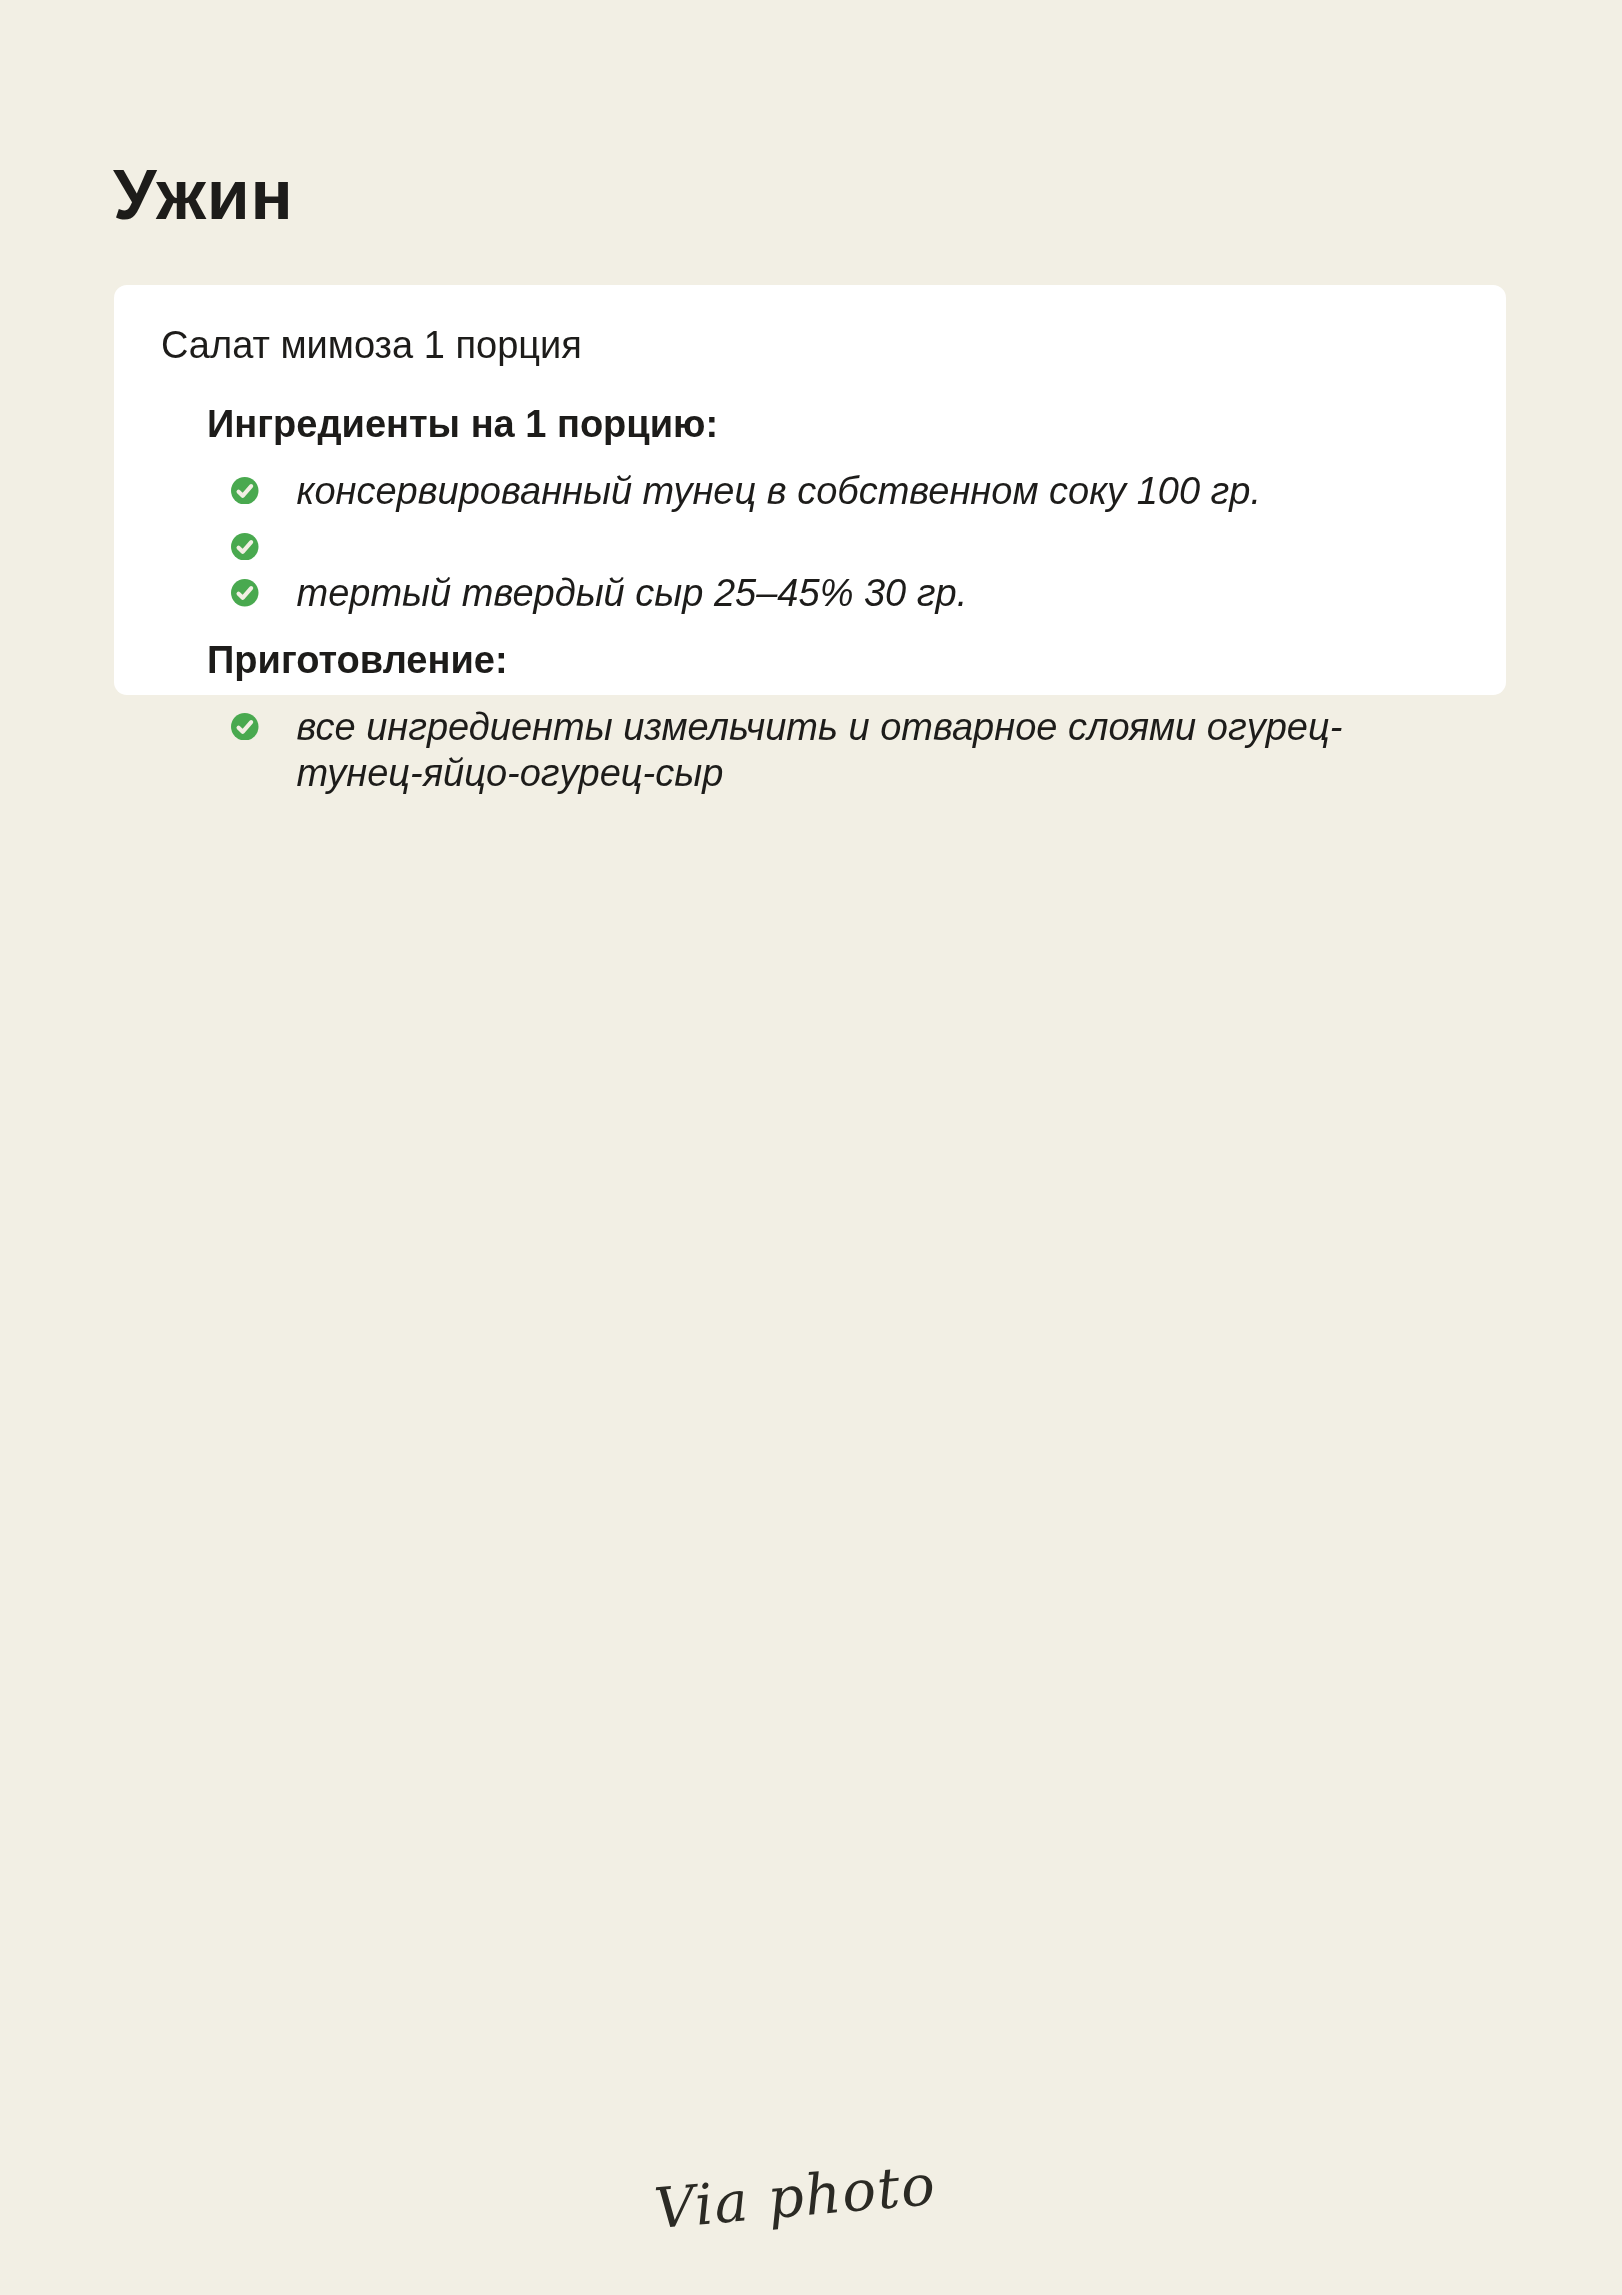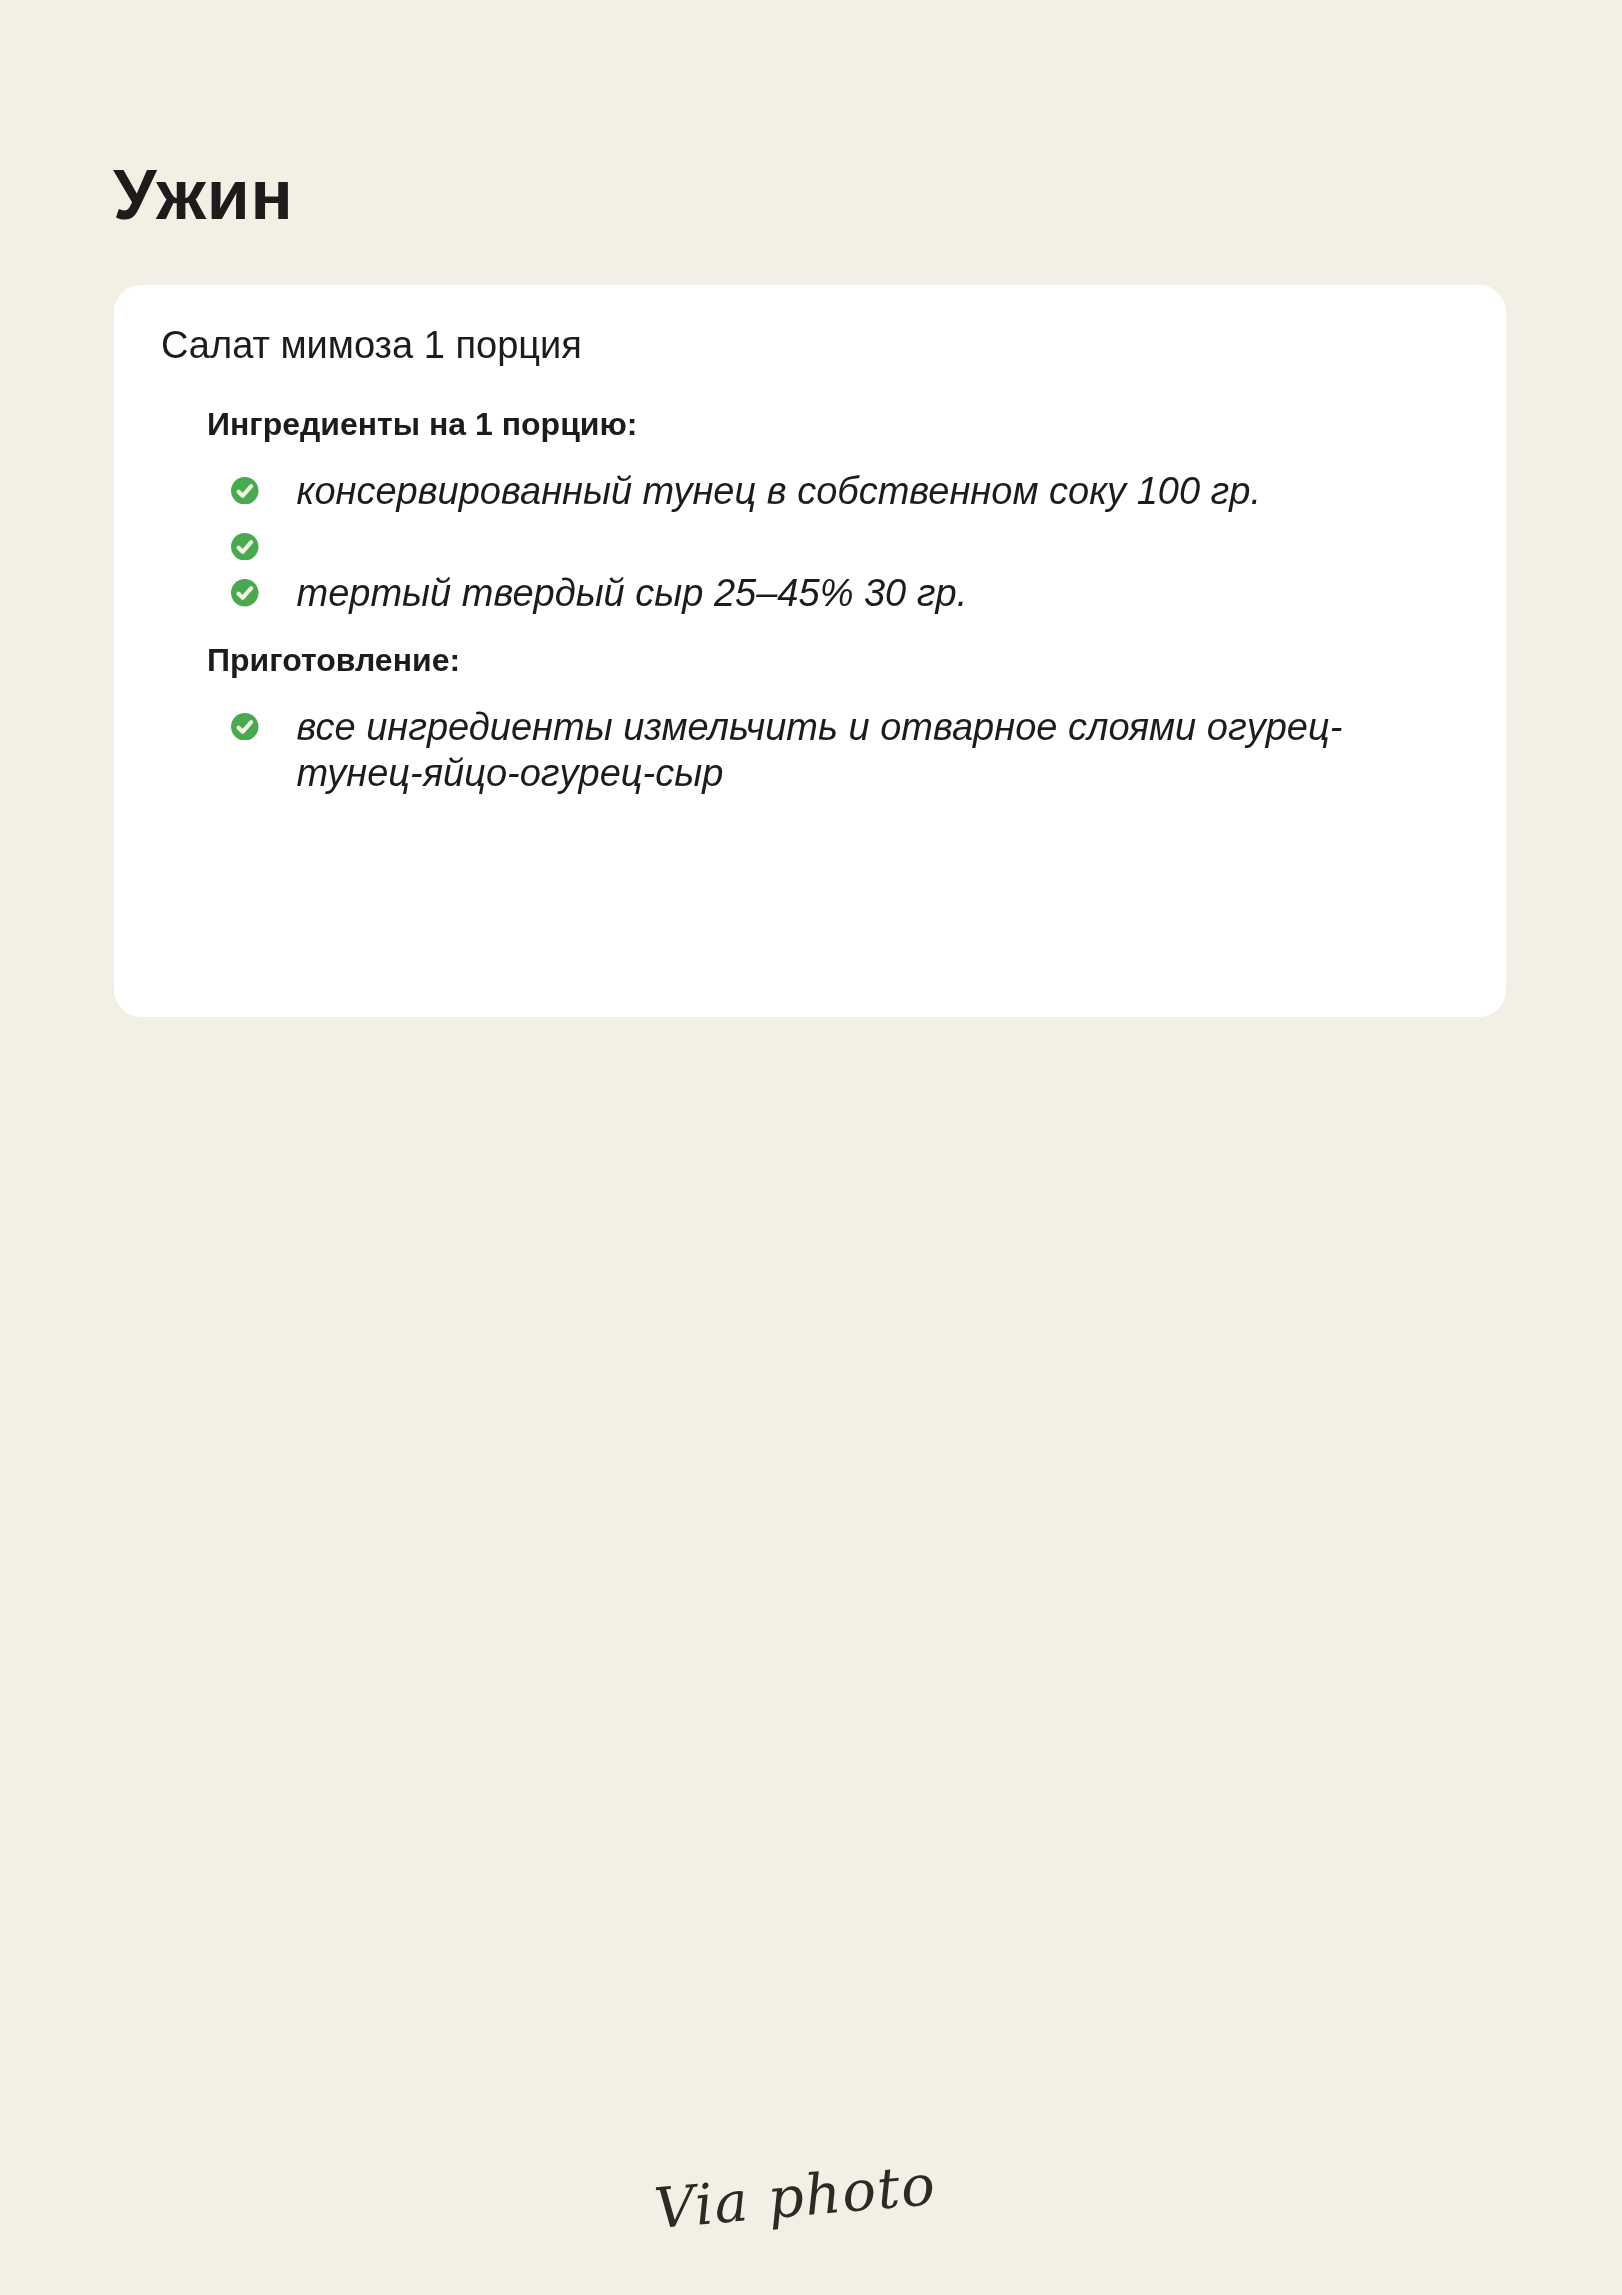--- a/index.html
+++ b/index.html
@@ -26,37 +26,37 @@
     font-weight: 700;
     letter-spacing: 0.7px;
     color: #1D1C1A;
   }
 
   .card {
     position: absolute;
     left: 114px;
     top: 285px;
     width: 1392px;
-    height: 732px;
+    height: 410px;
     box-sizing: border-box;
     background: #FFFFFF;
-    border-radius: 27px;
+    border-radius: 13px;
     padding: 37px 47px 0 47px;
   }
 
   .card-title {
     font-size: 38px;
     line-height: 46px;
     font-weight: 400;
     color: #1D1C1A;
   }
 
   .section-heading {
     margin: 0 0 0 46px;
-    font-size: 32px;
+    font-size: 38px;
     line-height: 46px;
     font-weight: 700;
     color: #1D1C1A;
   }
   .heading-ingredients { margin-top: 33px; }
   .heading-prep       { margin-top: 14px; }
 
   .check-list {
     list-style: none;
     margin: 16px;

